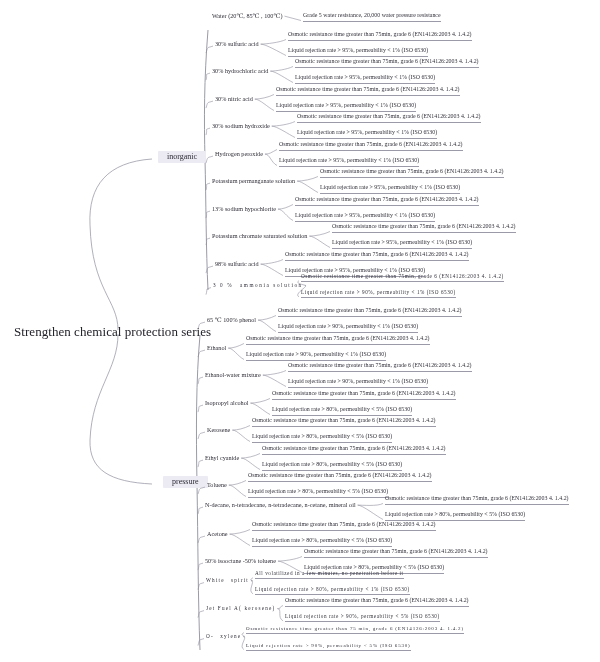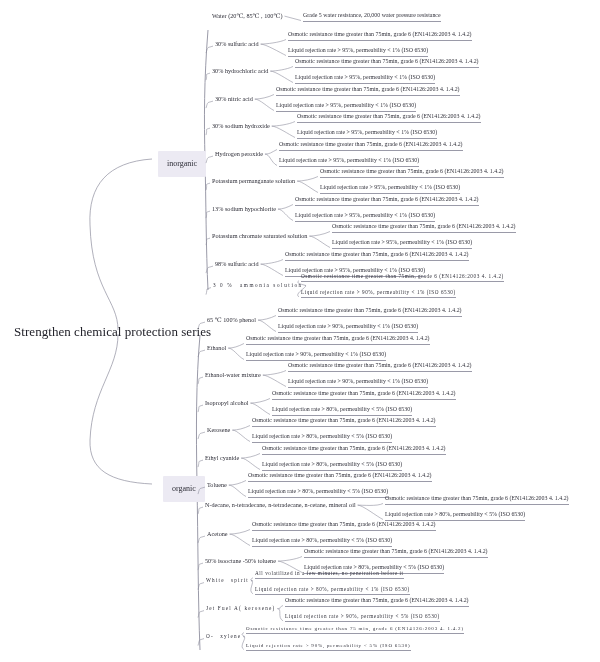--- a/index.html
+++ b/index.html
@@ -13,21 +13,21 @@
   .node{position:absolute;white-space:nowrap;line-height:1;}
 
   
   .root{
     font-size:13px;letter-spacing:.05px;color:#23232b;
     left:14px;top:325px;
   }
   
   .lvl1{
     font-size:8px;color:#2c2c36;background:#eceaf3;
-    padding:9px 9px;border-radius:1px;
+    padding:2px 9px;border-radius:1px;
   }
   
   .lvl2{
     font-size:6.2px;color:#2e2e38;
   }
   .lvl2.spaced{letter-spacing:1.6px;font-size:5.2px;}
   .lvl2.tiny{font-size:5.2px;letter-spacing:1.2px;}
   
   .lvl3{
     font-size:5.9px;color:#31313b;
@@ -50,21 +50,21 @@
       <path d="M 208 30 C 204 80 204 120 205 159 C 206 200 206 250 208 290" stroke-width="0.9"></path>
 
       <path d="M 200 335 C 196 380 196 430 197 484 C 198 540 198 600 200 650" stroke-width="0.9"></path>
     </g>
   </svg>
 </div>
 
 <div class="node root">Strengthen chemical protection series</div>
 
 <div class="node lvl1" style="left:158px;top:151px;">inorganic</div>
-<div class="node lvl1" style="left:163px;top:476px;">organic</div>
+<div class="node lvl1" style="left:163px;top:476px;">pressure</div>
 
 <div class="node lvl2" style="left:212px;top:13px;">Water (20℃, 85℃ , 100℃)</div>
 <div class="node lvl3" style="left:303px;top:13px;">Grade 5 water resistance, 20,000 water pressure resistance</div>
 
 <div class="node lvl2" style="left:215px;top:41px;">30%  sulfuric acid</div>
 <div class="node lvl3" style="left:288px;top:32px;">Osmotic resistance time greater than 75min, grade 6 (EN14126:2003 4. 1.4.2)</div>
 <div class="node lvl3" style="left:288px;top:48px;">Liquid rejection rate &gt; 95%, permeability &lt; 1% (ISO 6530)</div>
 
 <div class="node lvl2" style="left:212px;top:68px;">30% hydrochloric acid</div>
 <div class="node lvl3" style="left:295px;top:59px;">Osmotic resistance time greater than 75min, grade 6 (EN14126:2003 4.  1.4.2)</div>

